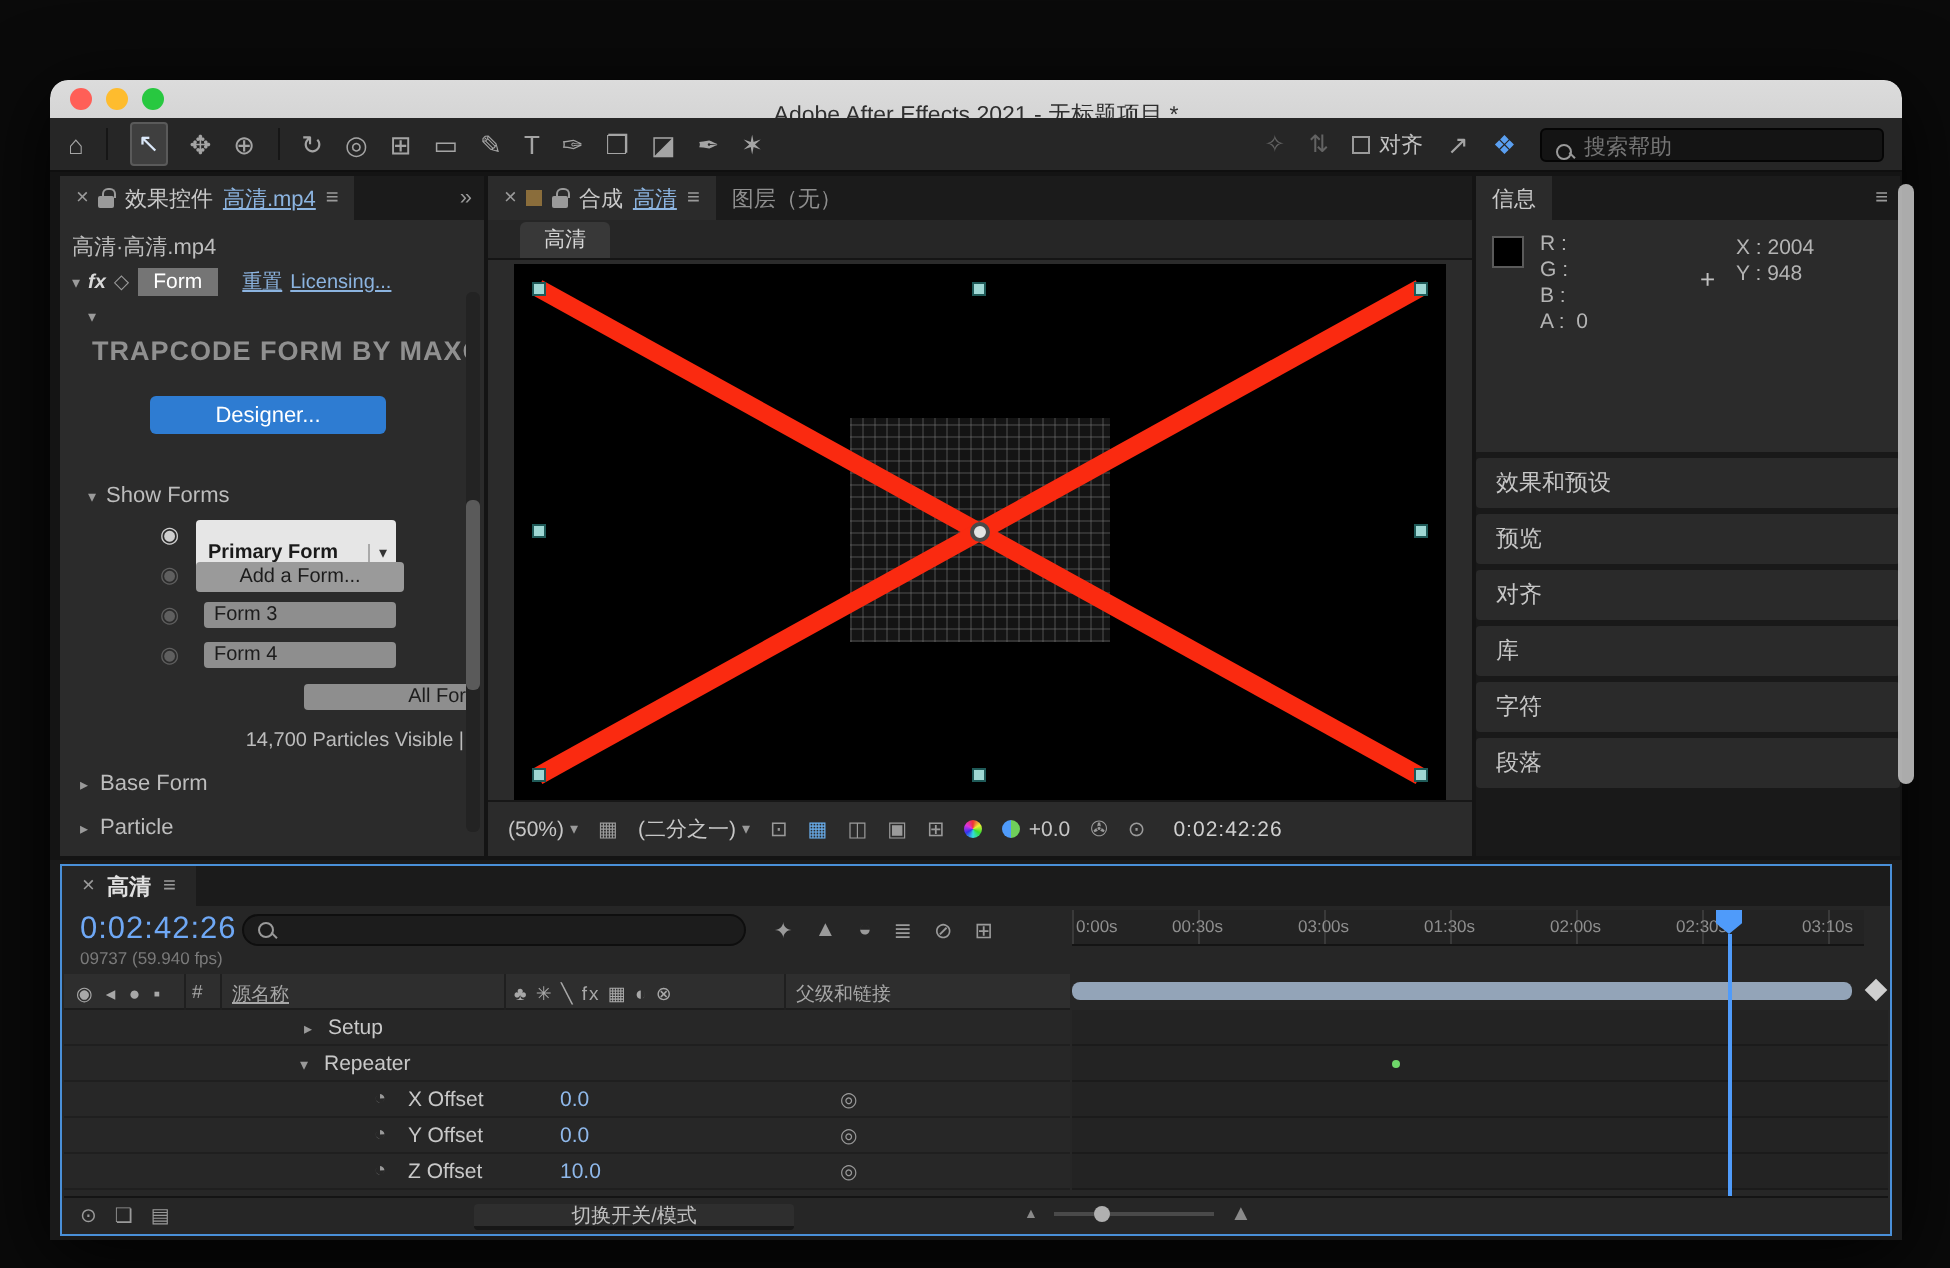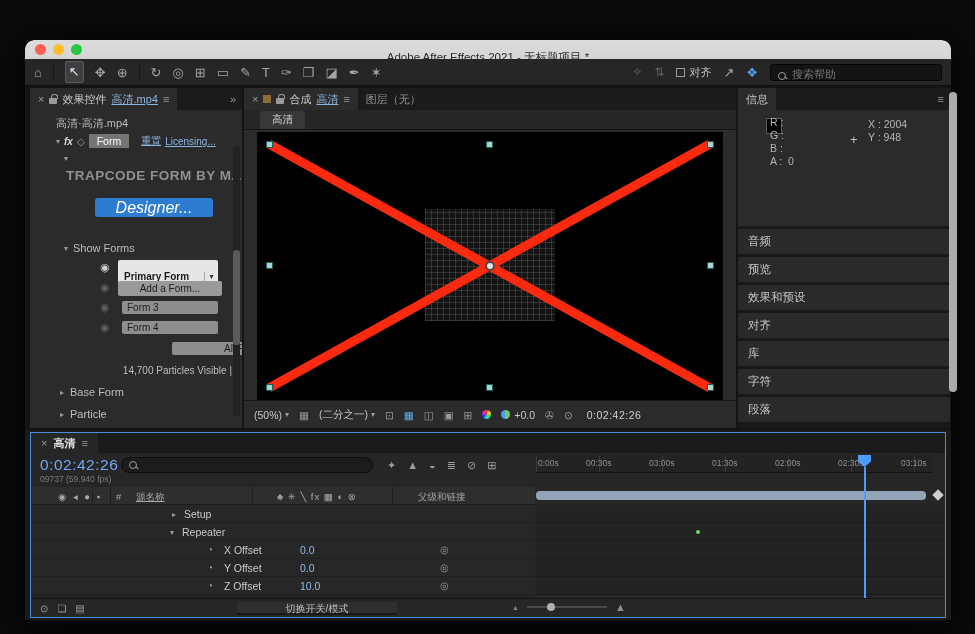--- a/index.html
+++ b/index.html
@@ -45,27 +45,27 @@
   .ph-link { color:#8cb4e0; font-size:11px; text-decoration:underline; }
   .ph-menu { color:#9a9a9a; font-size:11px; }
   .ph-fill { flex:1; }
   .ph-over { display:flex; align-items:center; padding:0 6px; color:#9a9a9a; font-size:11px; }
   .lock { width:8px; height:6px; background:#9a9a9a; border-radius:1px; position:relative; margin-top:3px; flex:0 0 auto; }
   .lock::before { content:""; position:absolute; top:-4px; left:1.5px; width:5px; height:4px;
                   border:1.2px solid #9a9a9a; border-bottom:none; border-radius:3px 3px 0 0; }
   .sq-icon { width:8px; height:8px; background:#8a6d3b; flex:0 0 auto; }
 
   .pbody { position:relative; width:100%; height:calc(100% - 22px); background:#2b2b2b; overflow:hidden; }
-  .abs { position:absolute; white-space:nowrap;margin-left:20px; }
+  .abs { position:absolute; white-space:nowrap; }
   .t10 { font-size:10px; } .t105{ font-size:10.5px; } .t11 { font-size:11px; }
   .txt { color:#bdbdbd; } .txtdim { color:#8f8f8f; }
   .link { color:#8cb4e0; text-decoration:underline; }
   .glyph { color:#9a9a9a; }
   .brand { font-weight:bold; font-size:13.5px; letter-spacing:.5px; color:#909090; overflow:hidden; }
-  .btn-blue { background:#2e7cd2; color:#fff; border-radius:3px; display:flex; align-items:center; justify-content:center; font-size:16px;font-style:italic; }
+  .btn-blue { background:#2e7cd2; color:#fff; border-radius:3px; display:flex; align-items:center; justify-content:center; font-size:11px; }
   .btn-gray { background:#9a9a9a; color:#1c1c1c; border-radius:2px; display:flex; align-items:center; font-size:10px; }
   .dropdown { background:#e6e6e6; border-radius:2px; display:flex; align-items:center; height:32px; }
   .dropdown .dd-label { flex:1; color:#1a1a1a; font-size:10px; font-weight:bold; padding-left:6px; }
   .dropdown .dd-caret { width:14px; border-left:1px solid #aaa; text-align:center; color:#333; font-size:8px; }
   .scroll-track { position:absolute; width:7px; background:#232323; border-radius:3px; }
   .scroll-thumb { position:absolute; left:0; width:7px; background:#5a5a5a; border-radius:3px; }
 
   
   .viewer-strip { position:absolute; left:0; top:22px; right:0; height:20px; background:#262626; border-bottom:1px solid #151515; display:flex; align-items:flex-end; }
   .viewer-tab { margin-left:16px; height:18px; padding:0 12px; background:#383838; border-radius:3px 3px 0 0;
@@ -325,23 +325,22 @@
             <span class="info-line" style="left:32px; top:6px;">R :</span>
             <span class="info-line" style="left:32px; top:19px;">G :</span>
             <span class="info-line" style="left:32px; top:32px;">B :</span>
             <span class="info-line" style="left:32px; top:45px;">A :  0</span>
             <span class="info-line" style="left:112px; top:22px; font-size:13px; color:#c0c0c0;">+</span>
             <span class="info-line" style="left:130px; top:8px;">X : 2004</span>
             <span class="info-line" style="left:130px; top:21px;">Y : 948</span>
           </div>
         </div>
         <div style="position:absolute; left:0; top:138px; width:212px;">
-          <div class="side-bar-item">音频</div>
+          <div class="side-bar-item">效果和预设</div>
           <div class="side-bar-item">预览</div>
-          <div class="side-bar-item">效果和预设</div>
           <div class="side-bar-item">对齐</div>
           <div class="side-bar-item">库</div>
           <div class="side-bar-item">字符</div>
           <div class="side-bar-item">段落</div>
         </div>
       </div>
     </div>
 
     <div class="timeline">
       <div class="tl-head">

